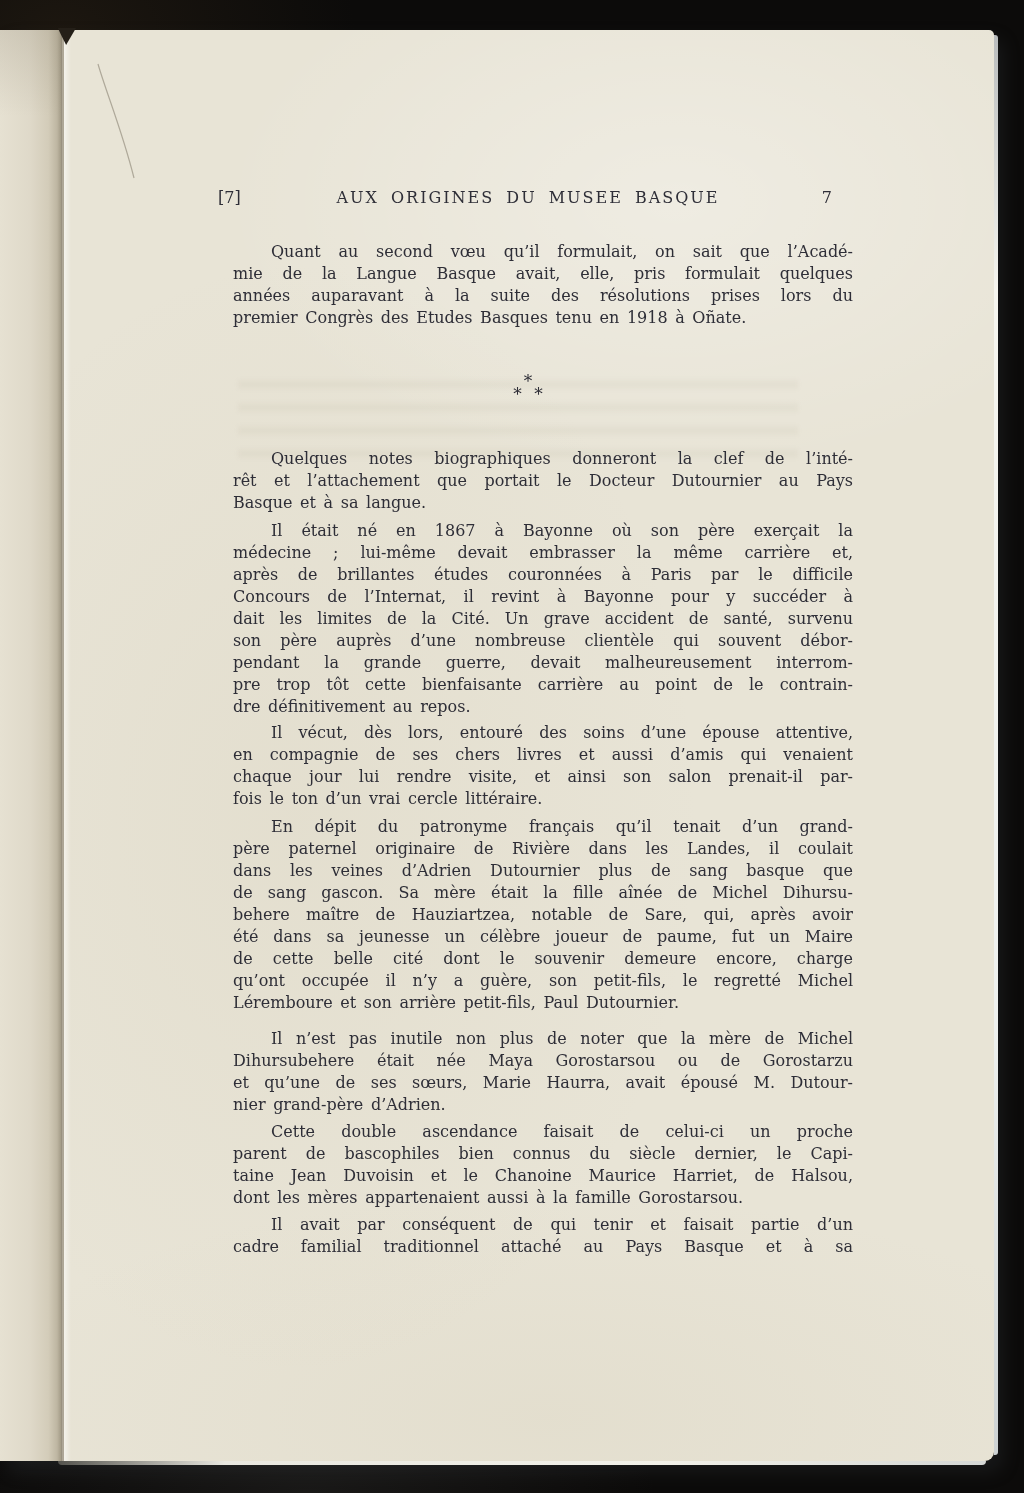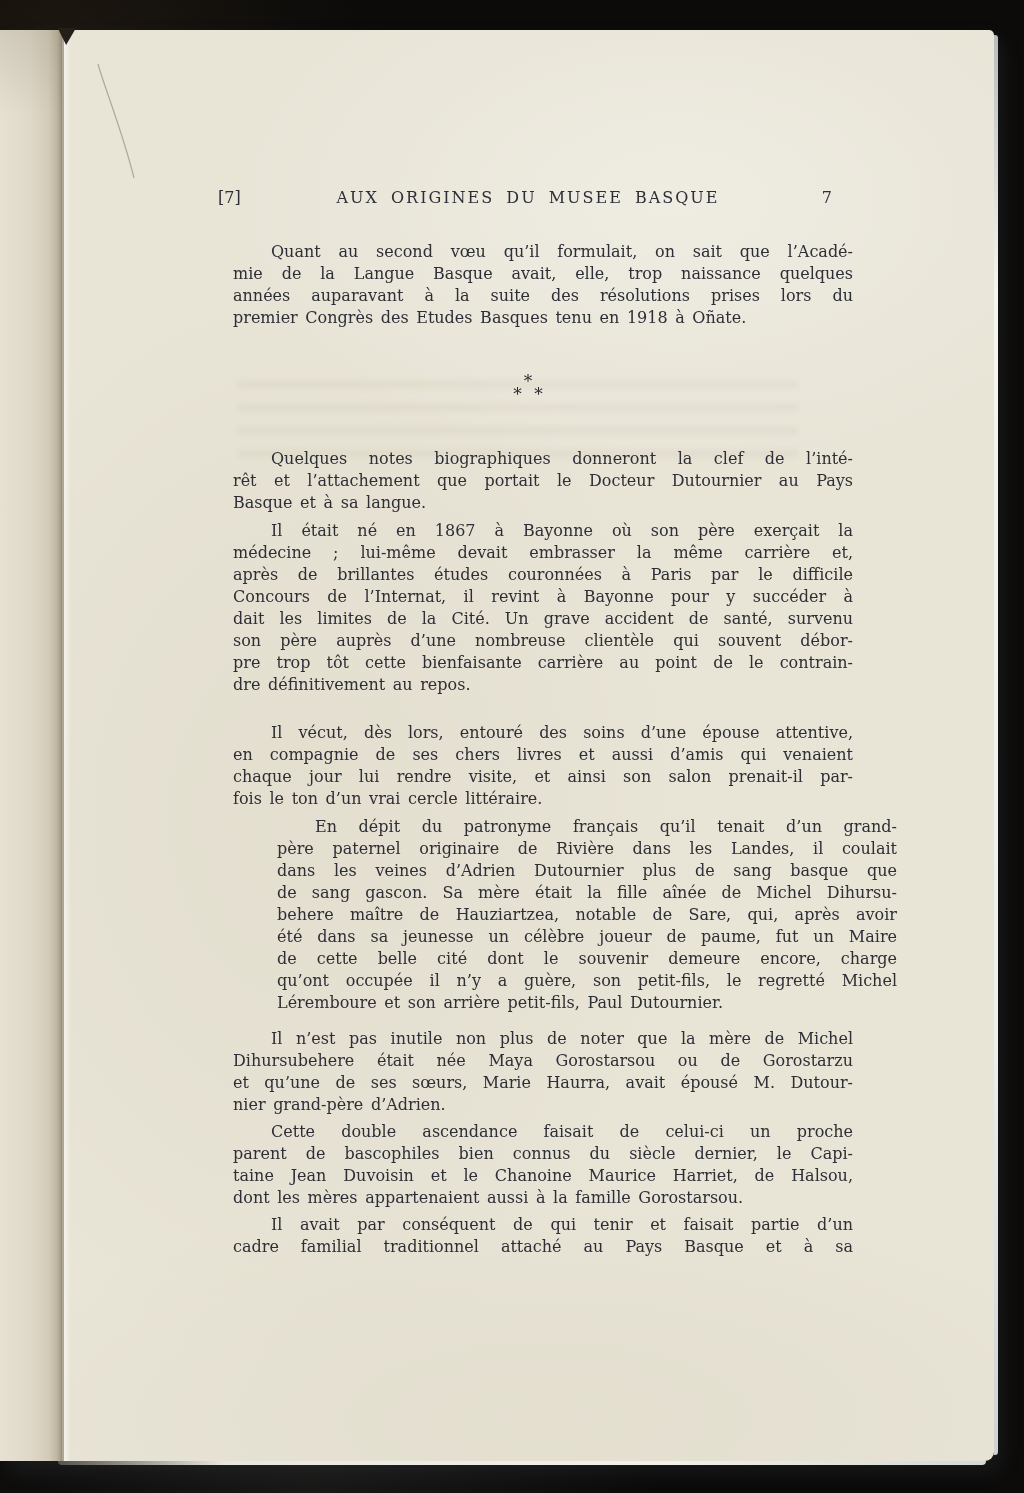--- a/index.html
+++ b/index.html
@@ -62,21 +62,21 @@
   .pg-header .title{text-align:left;letter-spacing:2px;word-spacing:5px;}
   .pg-header .pageno{text-align:right;padding-right:6px;}
   .stars{position:absolute;top:345px;left:0;width:100%;text-align:center;
     font-size:17px;line-height:13px;letter-spacing:0;color:#2b2b34;}
   .stars .row2{word-spacing:7px;}
   .para{position:absolute;left:15px;width:620px;font-size:16px;line-height:22px;}
   .ln{text-align:justify;text-align-last:justify;}
   .ln.first{text-indent:38px;}
   .ln.end{text-align-last:left;word-spacing:2.5px;}
   #p1{top:211px;} #p2{top:418px;} #p3{top:490px;} #p4{top:692px;}
-  #p5{top:786px;margin-left:44px;} #p6{top:998px;} #p7{top:1091px;} #p8{top:1184px;}
+  #p5{top:786px;} #p6{top:998px;} #p7{top:1091px;} #p8{top:1184px;}
 </style>
 </head>
 <body>
 
 <div id="screen">
   <div class="page">
     <div class="gutter"></div>
     <div class="crease-line"></div>
     <div class="crease-light"></div>
     <div class="crease-notch"></div>
@@ -89,21 +89,21 @@
 
     <div class="text-col">
       <div class="pg-header">
         <span class="folio">[7]</span>
         <span class="title">AUX ORIGINES DU MUSEE BASQUE</span>
         <span class="pageno">7</span>
       </div>
 
       <div class="para" id="p1">
         <div class="ln first">Quant au second vœu qu’il formulait, on sait que l’Acadé-</div>
-        <div class="ln">mie de la Langue Basque avait, elle, trop naissance quelques</div>
+        <div class="ln">mie de la Langue Basque avait, elle, pris formulait quelques</div>
         <div class="ln">années auparavant à la suite des résolutions prises lors du</div>
         <div class="ln end">premier Congrès des Etudes Basques tenu en 1918 à Oñate.</div>
       </div>
 
       <div class="stars">
         <div class="row1">*</div>
         <div class="row2">* *</div>
       </div>
 
       <div class="para" id="p2">
@@ -112,20 +112,21 @@
         <div class="ln end">Basque et à sa langue.</div>
       </div>
 
       <div class="para" id="p3">
         <div class="ln first">Il était né en 1867 à Bayonne où son père exerçait la</div>
         <div class="ln">médecine ; lui-même devait embrasser la même carrière et,</div>
         <div class="ln">après de brillantes études couronnées à Paris par le difficile</div>
         <div class="ln">Concours de l’Internat, il revint à Bayonne pour y succéder à</div>
         <div class="ln">dait les limites de la Cité. Un grave accident de santé, survenu</div>
         <div class="ln">son père auprès d’une nombreuse clientèle qui souvent débor-</div>
+        <div class="ln">pendant la grande guerre, devait malheureusement interrom-</div>
         <div class="ln">pre trop tôt cette bienfaisante carrière au point de le contrain-</div>
         <div class="ln end">dre définitivement au repos.</div>
       </div>
 
       <div class="para" id="p4">
         <div class="ln first">Il vécut, dès lors, entouré des soins d’une épouse attentive,</div>
         <div class="ln">en compagnie de ses chers livres et aussi d’amis qui venaient</div>
         <div class="ln">chaque jour lui rendre visite, et ainsi son salon prenait-il par-</div>
         <div class="ln end">fois le ton d’un vrai cercle littéraire.</div>
       </div>

